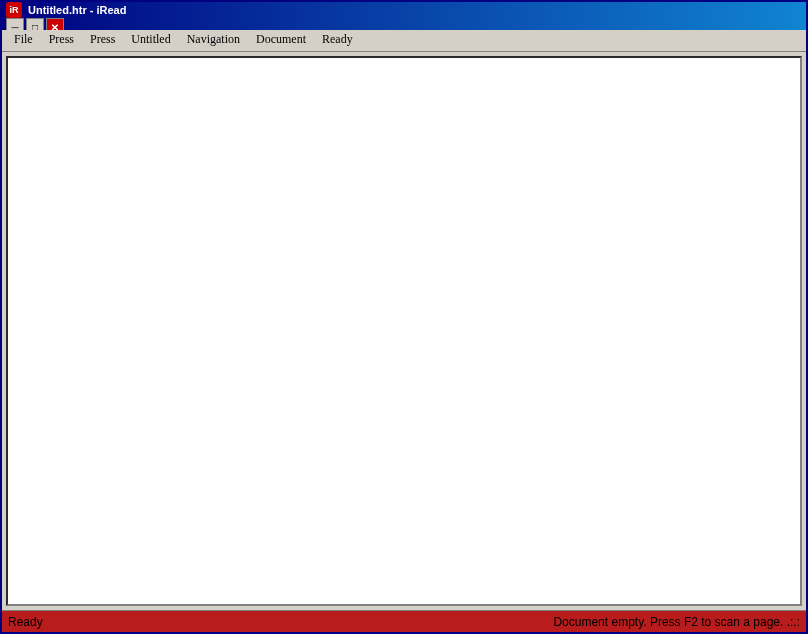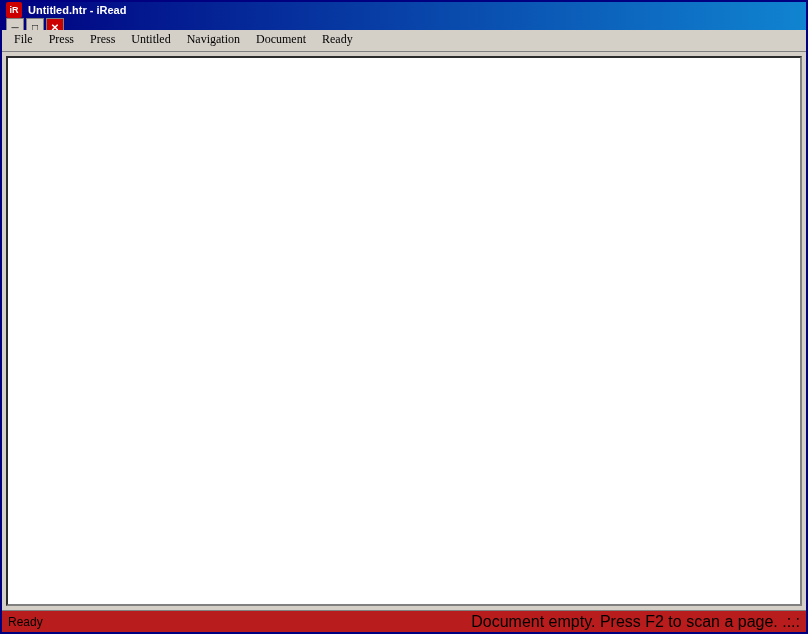--- a/index.html
+++ b/index.html
@@ -124,21 +124,21 @@
       flex-shrink: 0;
       text-align: center;
     }
 
     .status-left {
       font-size: 12px;
       color: #000;
     }
 
     .status-right {
-      font-size: 16px;
+      font-size: 12px;
       color: #000;
     }
   </style>
 </head>
 <body>
 
 <div class="window">
 
   <div class="title-bar">
     <div class="title-bar-left">

